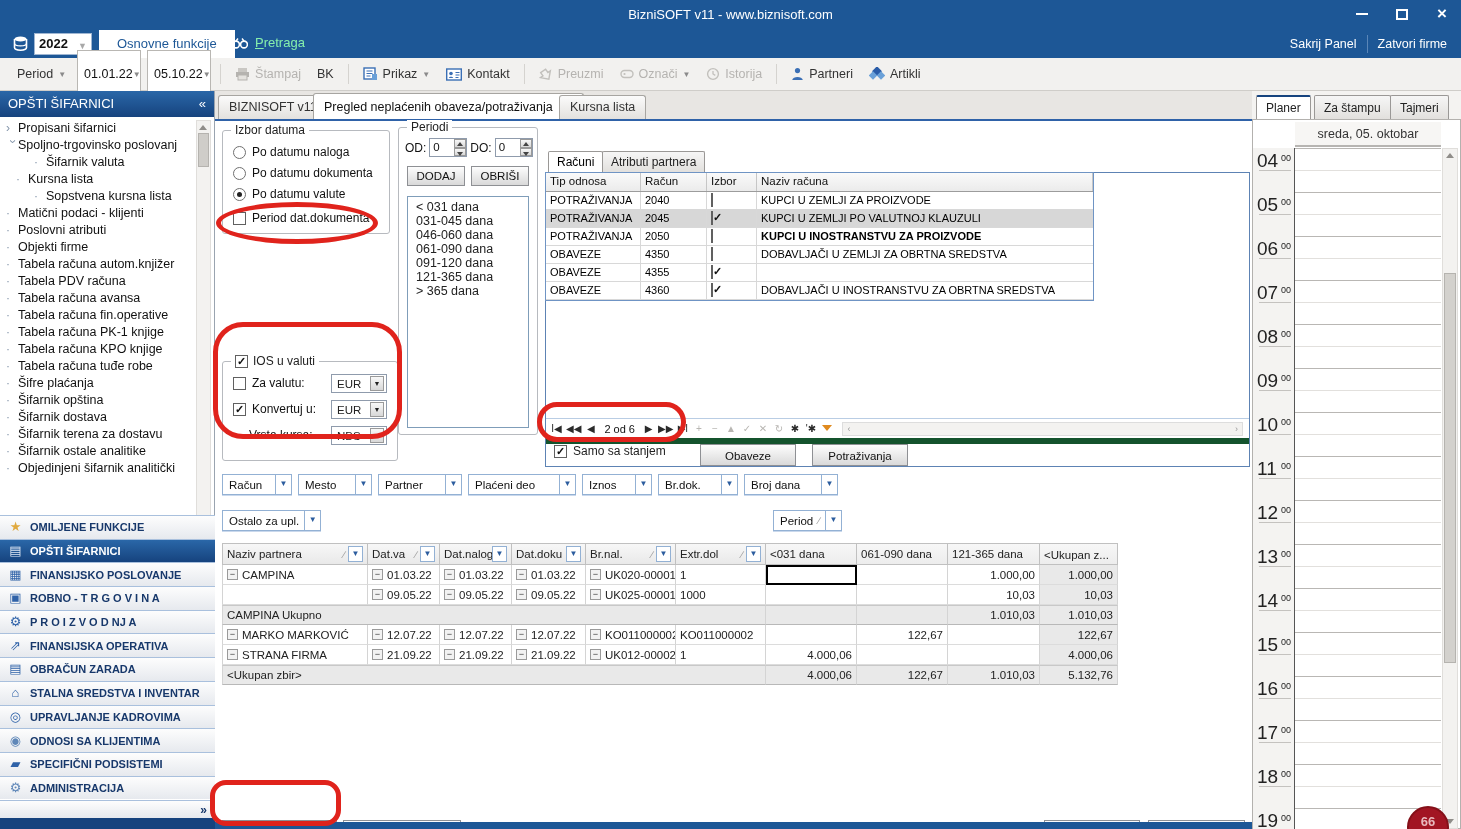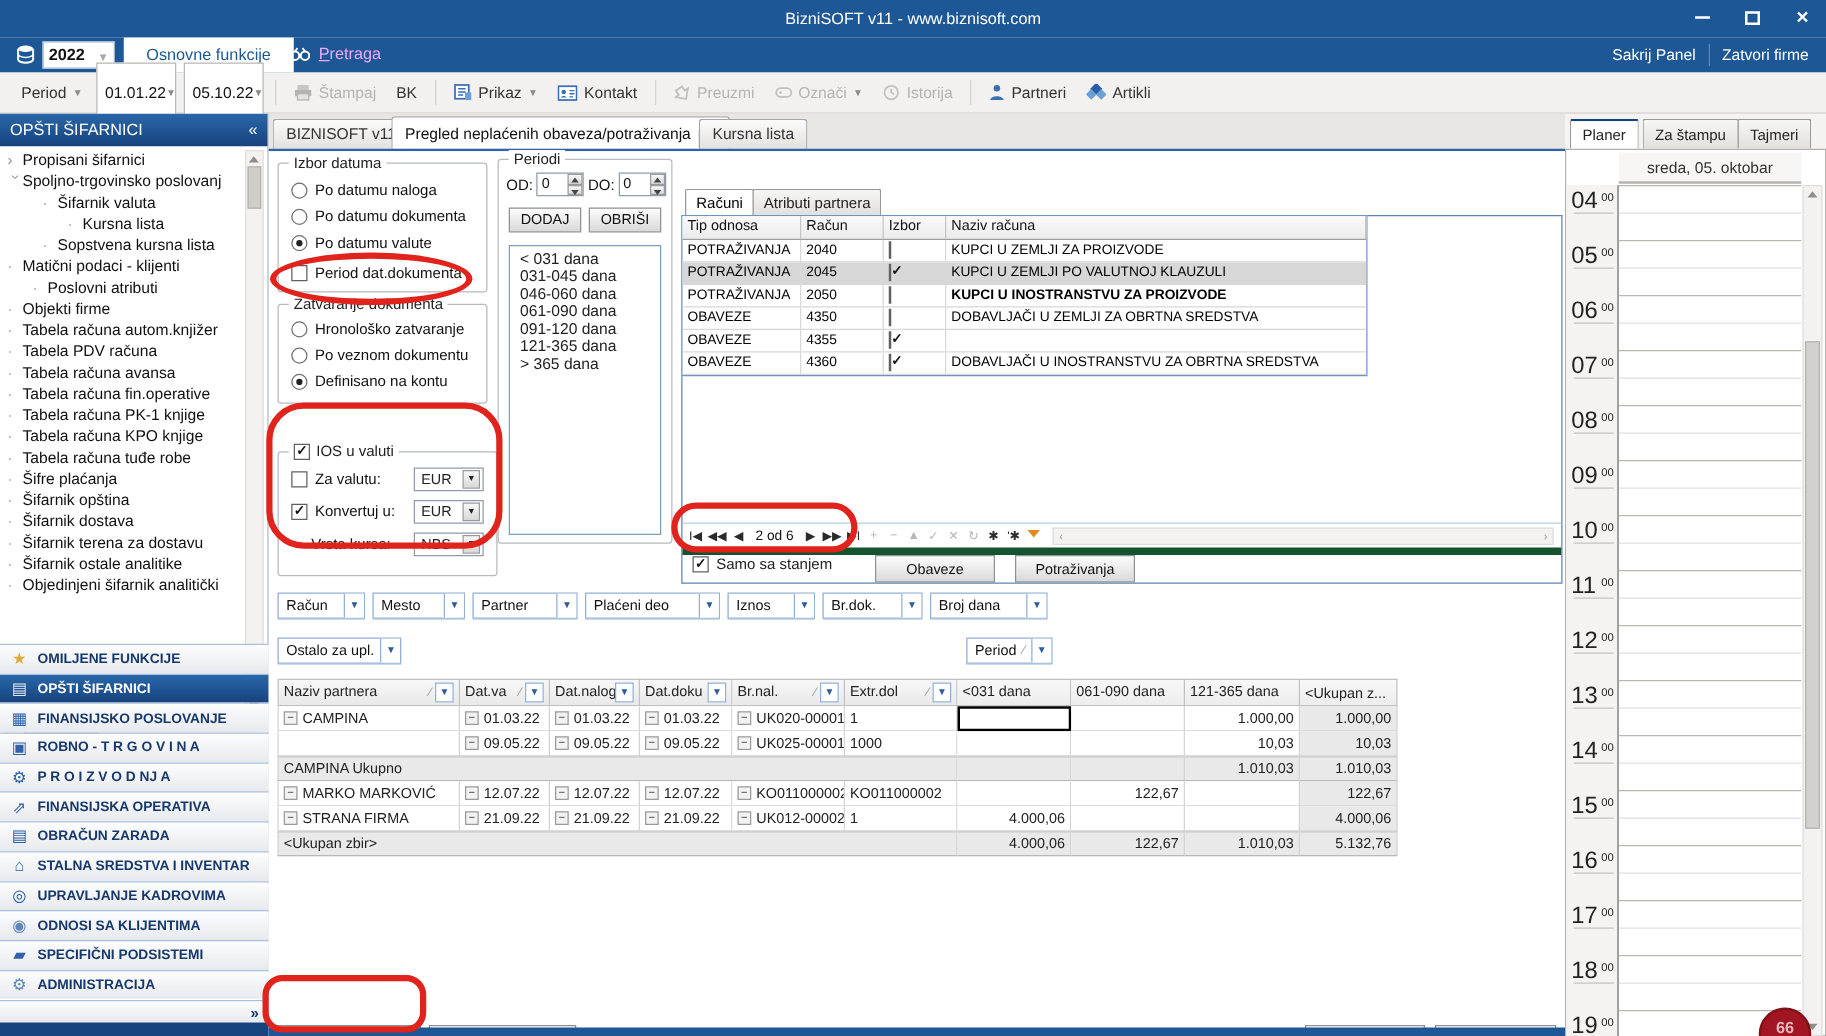--- a/index.html
+++ b/index.html
@@ -16,21 +16,21 @@
   .wbtn .box{width:12px;height:11px;border:2px solid #fff;}
   .wbtn.close{font-size:17px;font-weight:bold;color:#fff;}
 
   .menubar{position:absolute;left:0;top:30px;width:1461px;height:28px;background:#1d5796;color:#fff;}
   .dbicon{position:absolute;left:12px;top:5px;}
   .yearbox{position:absolute;left:34px;top:3px;width:58px;height:22px;background:#fff;border:1px solid #9fb6d2;
            color:#111;font-weight:bold;font-size:13px;padding:2px 4px;}
   .yearbox .arr{position:absolute;right:4px;top:7px;color:#a8a8a8;font-size:9px;}
   .tab-osnovne{position:absolute;left:99px;top:0;height:28px;background:#fff;color:#1d5796;
                padding:6px 18px;font-size:13px;}
-  .tab-pretraga{position:absolute;left:232px;top:5px;color:#f0abfc;font-size:13px;display:flex;gap:7px;align-items:center;}
+  .tab-pretraga{position:absolute;left:232px;top:5px;color:#86efac;font-size:13px;display:flex;gap:7px;align-items:center;}
   .tab-pretraga u{text-decoration:underline;}
   .panelbtns{position:absolute;right:14px;top:5px;color:#fff;font-size:12.5px;display:flex;align-items:center;gap:10px;}
   .panelbtns .sep{width:1px;height:18px;background:#5a86b8;}
 
   .toolbar{position:absolute;left:0;top:58px;width:1461px;height:33px;background:#f2f1ef;
            border-bottom:1px solid #cfcdc9;display:flex;align-items:center;padding-left:12px;gap:6px;}
   .tbitem{display:flex;align-items:center;gap:5px;padding:3px 5px;color:#333;font-size:12.5px;white-space:nowrap;}
   .tbitem.disabled{color:#b5b3b0;}
   .tbsep{width:1px;height:20px;background:#d5d3cf;margin:0 3px;}
   .datebox{background:#fff;border:1px solid #b9b7b3;padding:16px 6px;width:64px;font-size:12.5px;color:#111;
@@ -335,24 +335,24 @@
 
   <div class="sidebar">
     <div class="side-header">
       <span>OPŠTI ŠIFARNICI</span>
       <span>«</span>
     </div>
     <div class="tree" id="tree">
         <div class="tree-item" style="padding-left: 6px;"><span class="arrow">›</span><span>Propisani šifarnici</span></div>
         <div class="tree-item" style="padding-left: 6px;"><span class="arrow exp">›</span><span>Spoljno-trgovinsko poslovanj</span></div>
         <div class="tree-item" style="padding-left: 34px;"><span class="arrow">·</span><span>Šifarnik valuta</span></div>
-        <div class="tree-item" style="padding-left: 54px;"><span class="arrow">·</span><span>Kursna lista</span></div>
+        <div class="tree-item" style="padding-left: 16px;"><span class="arrow">·</span><span>Kursna lista</span></div>
         <div class="tree-item" style="padding-left: 34px;"><span class="arrow">·</span><span>Sopstvena kursna lista</span></div>
         <div class="tree-item" style="padding-left: 6px;"><span class="arrow">·</span><span>Matični podaci - klijenti</span></div>
-        <div class="tree-item" style="padding-left: 6px; margin-left: 20px;"><span class="arrow">·</span><span>Poslovni atributi</span></div>
+        <div class="tree-item" style="padding-left: 6px;"><span class="arrow">·</span><span>Poslovni atributi</span></div>
         <div class="tree-item" style="padding-left: 6px;"><span class="arrow">·</span><span>Objekti firme</span></div>
         <div class="tree-item" style="padding-left: 6px;"><span class="arrow">·</span><span>Tabela računa autom.knjižer</span></div>
         <div class="tree-item" style="padding-left: 6px;"><span class="arrow">·</span><span>Tabela PDV računa</span></div>
         <div class="tree-item" style="padding-left: 6px;"><span class="arrow">·</span><span>Tabela računa avansa</span></div>
         <div class="tree-item" style="padding-left: 6px;"><span class="arrow">·</span><span>Tabela računa fin.operative</span></div>
         <div class="tree-item" style="padding-left: 6px;"><span class="arrow">·</span><span>Tabela računa PK-1 knjige</span></div>
         <div class="tree-item" style="padding-left: 6px;"><span class="arrow">·</span><span>Tabela računa KPO knjige</span></div>
         <div class="tree-item" style="padding-left: 6px;"><span class="arrow">·</span><span>Tabela računa tuđe robe</span></div>
         <div class="tree-item" style="padding-left: 6px;"><span class="arrow">·</span><span>Šifre plaćanja</span></div>
         <div class="tree-item" style="padding-left: 6px;"><span class="arrow">·</span><span>Šifarnik opština</span></div>
@@ -451,35 +451,20 @@
         <div class="frow" style="top:56px;">
             <span class="rb on"></span>
             <span>Po datumu valute</span>
           </div>
         <div class="frow" style="top:80px;">
             <span class="cb"></span>
             <span>Period dat.dokumenta</span>
           </div>
       </div>
 
-      <div class="groupbox" style="left:7px;top:122px;width:168px;height:80px;">
-        <span class="legend">Zatvaranje dokumenta</span>
-        <div class="frow" style="top:12px;">
-            <span class="rb"></span>
-            <span>Hronološko zatvaranje</span>
-          </div>
-        <div class="frow" style="top:33px;">
-            <span class="rb"></span>
-            <span>Po veznom dokumentu</span>
-          </div>
-        <div class="frow" style="top:54px;">
-            <span class="rb on"></span>
-            <span>Definisano na kontu</span>
-          </div>
-      </div>
 
       <div class="groupbox" style="left:7px;top:240px;width:176px;height:100px;">
         <span class="legend" style="display:flex;gap:5px;align-items:center;">
           <span class="cb on"></span>
             <span>IOS u valuti</span>
         </span>
         <div class="frow" style="top:14px;">
             <span class="cb"></span>
             <span>Za valutu:</span>
           </div>

